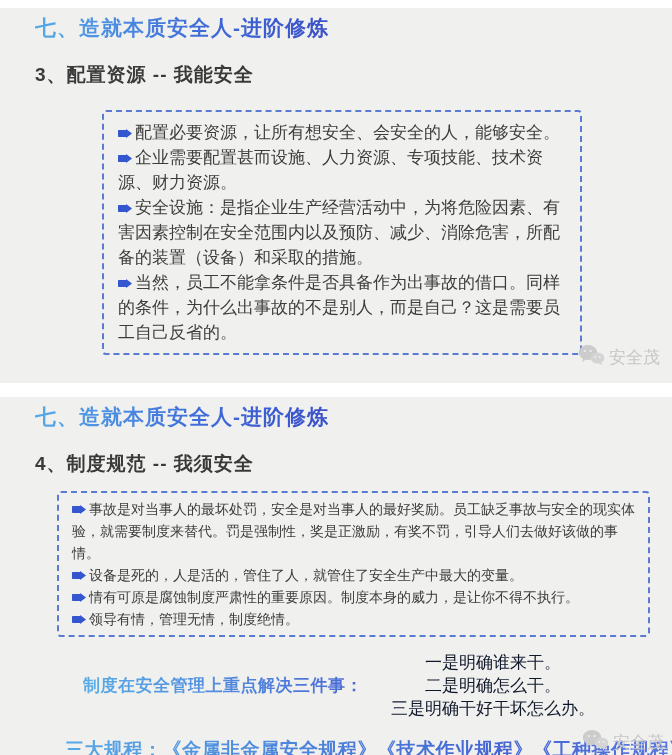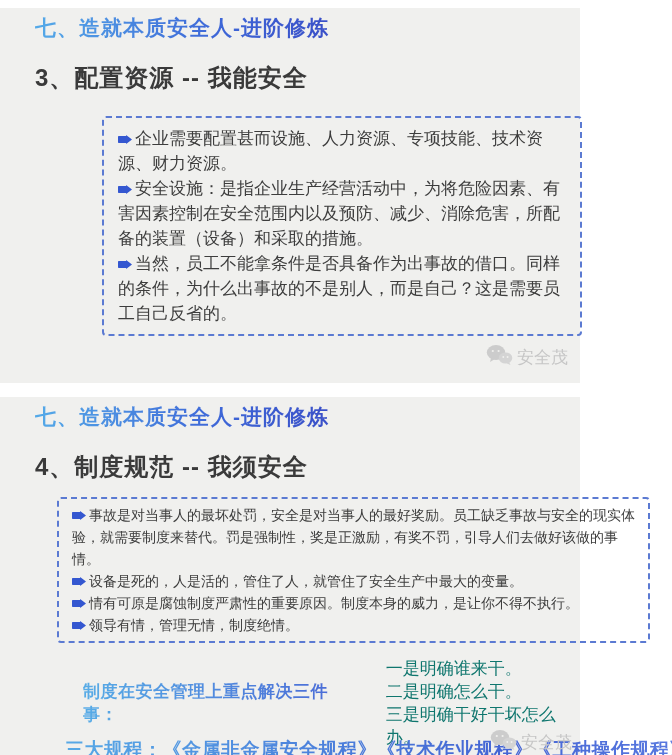--- a/index.html
+++ b/index.html
@@ -2,37 +2,37 @@
 <html><head>
 <meta charset="utf-8">
 <style>
   * { margin:0; padding:0; box-sizing:border-box; }
   body { background:#fff; font-family:"Liberation Sans", sans-serif; }
   .page {
     position:relative; width:672px; height:755px;
     background:#ffffff; overflow:hidden;
   }
   .slide {
-    position:absolute; left:0; width:580px;
+    position:absolute; left:0; width:672px;
     background:#f0f0ee;
   }
   .slide1 { top:8px;  height:375px; }
   .slide2 { top:397px; height:358px; }
 
   .slide-title {
     margin:6px 0 0 35px;
     font-size:21px; font-weight:bold; letter-spacing:1px;
     background:linear-gradient(90deg,#55aae8 0%,#3e68d8 60%,#3a50c8 100%);
     -webkit-background-clip:text; background-clip:text;
     -webkit-text-fill-color:transparent; color:#3e68d8;
     width:fit-content;
   }
   .slide-subtitle {
     margin:20px 0 0 35px;
-    font-size:24px; font-weight:bold; color:#3a3a3a; letter-spacing:1px;
+    font-size:19px; font-weight:bold; color:#3a3a3a; letter-spacing:1px;
   }
 
   .dashed-box {
     border:2px dashed #5b7ad2; border-radius:4px;
     color:#3d3d3d;
   }
   .box1 {
     margin:22px 0 0 102px; width:480px;
     padding:8px 14px; font-size:17px; line-height:25px;
   }
@@ -52,22 +52,22 @@
     display:flex; align-items:center; margin:14px 0 0 83px;
   }
   .three-label {
     font-size:17px; font-weight:bold; letter-spacing:0.5px;
     background:linear-gradient(90deg,#58ace6 0%,#4a68d6 100%);
     -webkit-background-clip:text; background-clip:text;
     -webkit-text-fill-color:transparent; color:#4a68d6;
     width:fit-content;
   }
   .three-lines {
-    margin-left:36px; font-size:17px; line-height:23px;
-    color:#0f766e; font-weight:500;
+    margin-left:28px; font-size:17px; line-height:23px;
+    color:#0f172a; font-weight:500;text-align:center;
   }
 
   .bottom-line {
     position:absolute; left:65px; top:340px; white-space:nowrap;
     font-size:19px; font-weight:bold; letter-spacing:0.5px;
     background:linear-gradient(90deg,#57a9e6 0%,#4464d4 70%,#5a7ae0 100%);
     -webkit-background-clip:text; background-clip:text;
     -webkit-text-fill-color:transparent; color:#4464d4;
   }
 
@@ -81,20 +81,21 @@
 </head>
 <body>
 
 <div class="page">
 
   <div class="slide slide1">
     <div class="slide-title">七、造就本质安全人-进阶修炼</div>
     <div class="slide-subtitle">3、配置资源 -- 我能安全</div>
 
     <div class="dashed-box box1">
+      <p class="li"><span class="arrow"></span><span>配置必要资源，让所有想安全、会安全的人，能够安全。</span></p>
       <p class="li"><span class="arrow"></span><span>企业需要配置甚而设施、人力资源、专项技能、技术资源、财力资源。</span></p>
       <p class="li"><span class="arrow"></span><span>安全设施：是指企业生产经营活动中，为将危险因素、有害因素控制在安全范围内以及预防、减少、消除危害，所配备的装置（设备）和采取的措施。</span></p>
       <p class="li"><span class="arrow"></span><span>当然，员工不能拿条件是否具备作为出事故的借口。同样的条件，为什么出事故的不是别人，而是自己？这是需要员工自己反省的。</span></p>
     </div>
 
     <div class="watermark wm1">
       <span>
         <svg width="27" height="22" viewBox="0 0 27 22">
           <ellipse cx="10" cy="8.5" rx="9.2" ry="7.6" fill="#cccccc"></ellipse>
           <path d="M5 14 L4 18 L9 15 Z" fill="#cccccc"></path>

